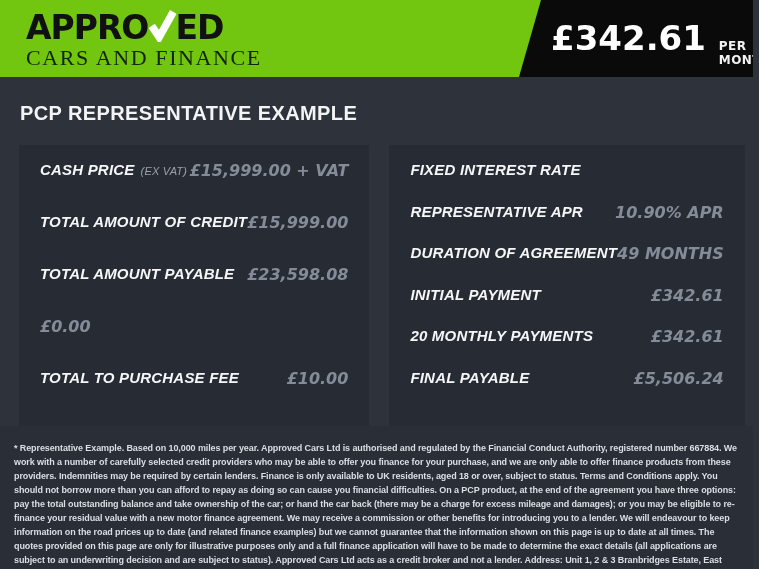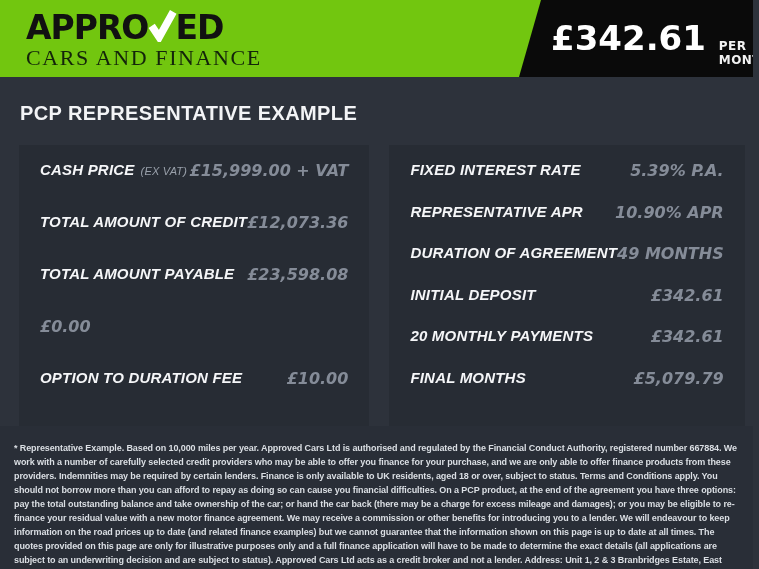--- a/index.html
+++ b/index.html
@@ -171,59 +171,58 @@
 
     <div class="panels">
 
       <div class="panel">
         <div class="row">
           <span class="row-label"><span>CASH PRICE</span><span class="suffix">(EX VAT)</span></span>
           <span class="row-value">£15,999.00 + VAT</span>
         </div>
         <div class="row">
           <span class="row-label">TOTAL AMOUNT OF CREDIT</span>
-          <span class="row-value">£12,073.36</span>
+          <span class="row-value">£15,999.00</span>
         </div>
         <div class="row">
           <span class="row-label">TOTAL AMOUNT PAYABLE</span>
           <span class="row-value">£23,598.08</span>
         </div>
         <div class="row">
           <span class="row-value">£0.00</span>
         </div>
         <div class="row">
-          <span class="row-label">OPTION TO DURATION FEE</span>
+          <span class="row-label">TOTAL TO PURCHASE FEE</span>
           <span class="row-value">£10.00</span>
         </div>
       </div>
 
       <div class="panel">
         <div class="row">
           <span class="row-label">FIXED INTEREST RATE</span>
-          <span class="row-value">5.39% P.A.</span>
         </div>
         <div class="row">
           <span class="row-label">REPRESENTATIVE APR</span>
           <span class="row-value">10.90% APR</span>
         </div>
         <div class="row">
           <span class="row-label">DURATION OF AGREEMENT</span>
           <span class="row-value">49 MONTHS</span>
         </div>
         <div class="row">
-          <span class="row-label">INITIAL DEPOSIT</span>
+          <span class="row-label">INITIAL PAYMENT</span>
           <span class="row-value">£342.61</span>
         </div>
         <div class="row">
           <span class="row-label">20 MONTHLY PAYMENTS</span>
           <span class="row-value">£342.61</span>
         </div>
         <div class="row">
-          <span class="row-label">FINAL MONTHS</span>
-          <span class="row-value">£5,079.79</span>
+          <span class="row-label">FINAL PAYABLE</span>
+          <span class="row-value">£5,506.24</span>
         </div>
       </div>
 
     </div>
   </div>
 
   <div class="footer">
     <p>* Representative Example. Based on 10,000 miles per year. Approved Cars Ltd is authorised and regulated by the Financial Conduct Authority, registered number 667884. We work with a number of carefully selected credit providers who may be able to offer you finance for your purchase, and we are only able to offer finance products from these providers. Indemnities may be required by certain lenders. Finance is only available to UK residents, aged 18 or over, subject to status. Terms and Conditions apply. You should not borrow more than you can afford to repay as doing so can cause you financial difficulties. On a PCP product, at the end of the agreement you have three options: pay the total outstanding balance and take ownership of the car; or hand the car back (there may be a charge for excess mileage and damages); or you may be eligible to re-finance your residual value with a new motor finance agreement. We may receive a commission or other benefits for introducing you to a lender. We will endeavour to keep information on the road prices up to date (and related finance examples) but we cannot guarantee that the information shown on this page is up to date at all times. The quotes provided on this page are only for illustrative purposes only and a full finance application will have to be made to determine the exact details (all applications are subject to an underwriting decision and are subject to status). Approved Cars Ltd acts as a credit broker and not a lender. Address: Unit 1, 2 &amp; 3 Branbridges Estate, East Peckham, TN12 5HD</p>
   </div>
 

